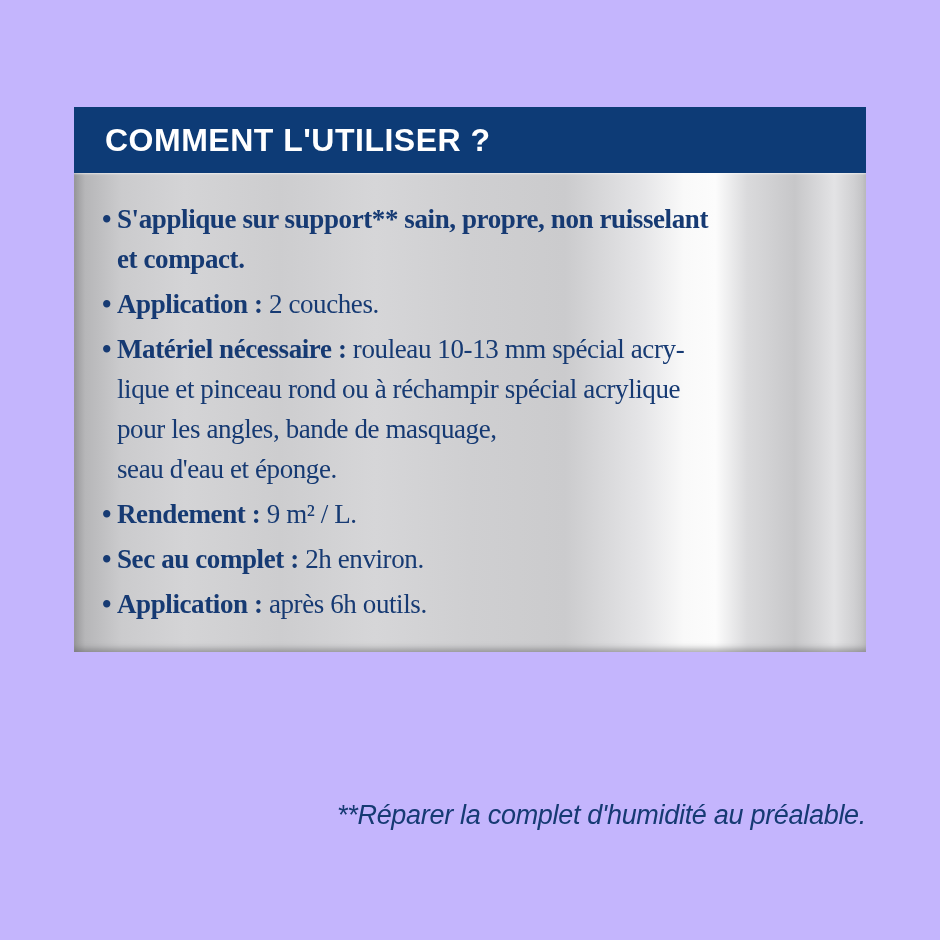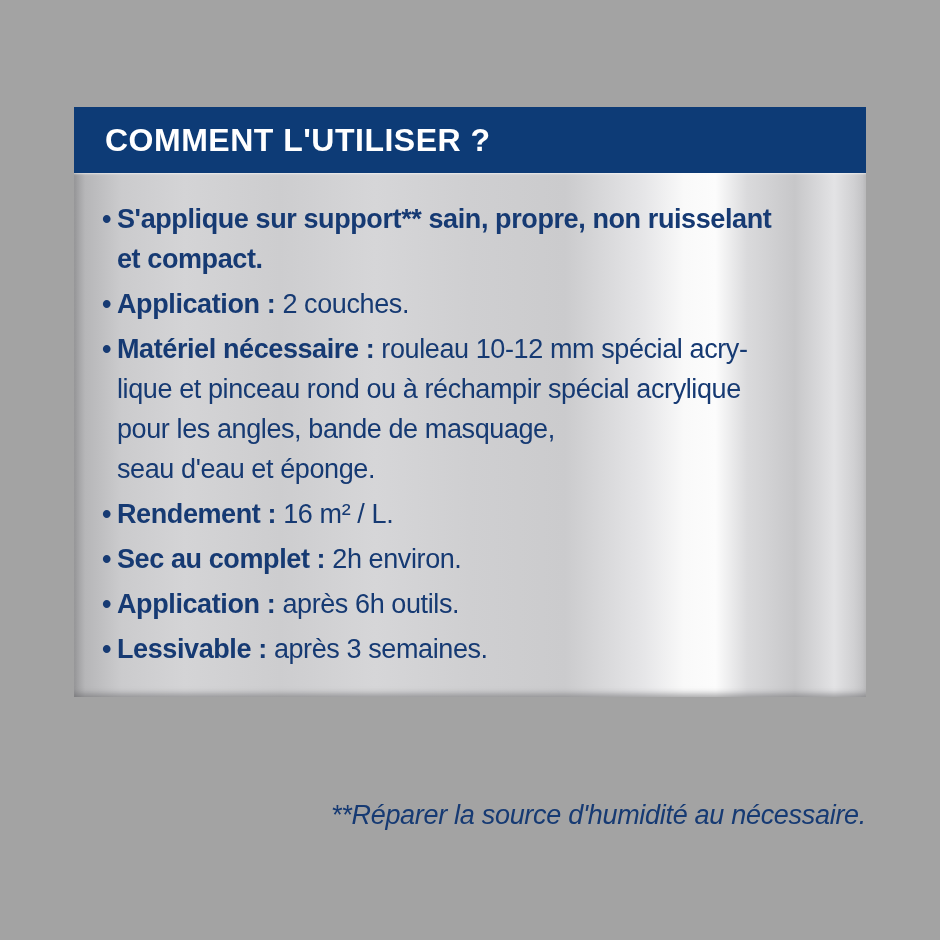--- a/index.html
+++ b/index.html
@@ -11,21 +11,21 @@
   html, body {
     margin: 0;
     padding: 0;
     background: #ffffff;
     font-family: "Liberation Sans", sans-serif;
   }
   .page {
     position: relative;
     width: 940px;
     height: 940px;
-    background: #a3a3a3;
+    background: #c4b5fd;
     overflow: hidden;
   }
   .panel {
     position: absolute;
     left: 74px;
     top: 107px;
     width: 792px;
   }
   .panel-header {
     height: 66px;
@@ -61,20 +61,21 @@
       #e3e3e5 96%,
       #d0d0d2 98.5%,
       #bfbfc1 100%);
     box-shadow: inset 0 -6px 6px -3px rgba(95,95,98,0.55),
                 inset 0 2px 2px -1px rgba(255,255,255,0.6);
   }
   .bullet-list {
     margin: 0;
     padding: 0;
     list-style: none;
+    font-family: Liberation Serif, serif;
   }
   .bullet-list li {
     position: relative;
     padding-left: 15px;
     margin: 0 0 5px 0;
     font-size: 27px;
     line-height: 40px;
     letter-spacing: -0.4px;
     color: var(--text-blue);
     white-space: pre-line;
@@ -110,25 +111,24 @@
 <div class="page">
   <section class="panel">
     <header class="panel-header">
       <h2 class="panel-title">COMMENT L'UTILISER ?</h2>
     </header>
     <div class="panel-body">
       <ul class="bullet-list" id="bullet-list">
           <li><span class="seg b">S'applique sur support** sain, propre, non ruisselant
 et compact.</span></li>
           <li><span class="seg b">Application :</span><span class="seg"> 2 couches.</span></li>
-          <li><span class="seg b">Matériel nécessaire :</span><span class="seg"> rouleau 10-12 mm spécial acry-
+          <li><span class="seg b">Matériel nécessaire :</span><span class="seg"> rouleau 10-13 mm spécial acry-
 lique et pinceau rond ou à réchampir spécial acrylique
 pour les angles, bande de masquage,
 seau d'eau et éponge.</span></li>
-          <li><span class="seg b">Rendement :</span><span class="seg"> 16 m² / L.</span></li>
+          <li><span class="seg b">Rendement :</span><span class="seg"> 9 m² / L.</span></li>
           <li><span class="seg b">Sec au complet :</span><span class="seg"> 2h environ.</span></li>
           <li><span class="seg b">Application :</span><span class="seg"> après 6h outils.</span></li>
-          <li><span class="seg b">Lessivable :</span><span class="seg"> après 3 semaines.</span></li>
         </ul>
     </div>
   </section>
-  <p class="footnote">**Réparer la source d'humidité au nécessaire.</p>
+  <p class="footnote">**Réparer la complet d'humidité au préalable.</p>
 </div>
 
 </body></html>

